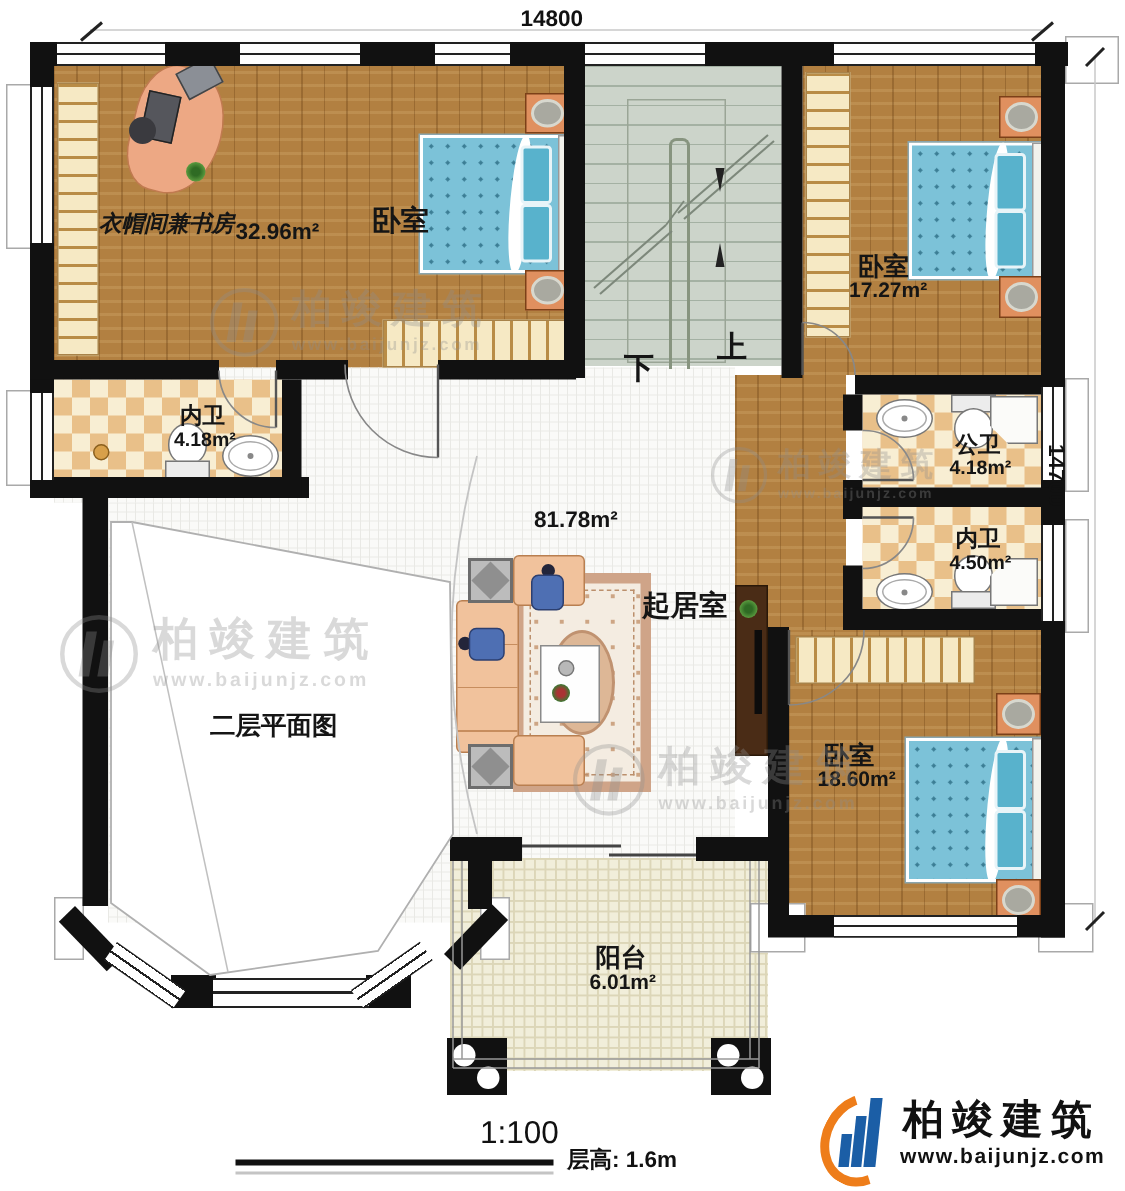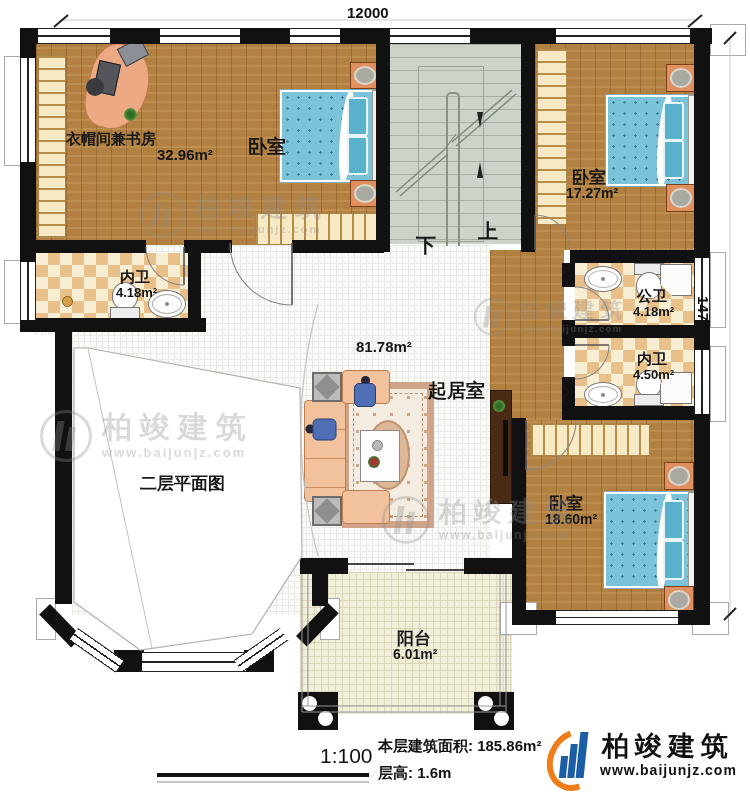--- a/index.html
+++ b/index.html
@@ -287,42 +287,42 @@
     <polygon points="477,178 483,178 480,162" fill="#222"></polygon>
 
     <line x1="60" y1="20" x2="695" y2="20" stroke="#c9c9c9" stroke-width="1"></line>
     <line x1="730" y1="38" x2="730" y2="616" stroke="#c9c9c9" stroke-width="1"></line>
     <line x1="54" y1="27" x2="68" y2="15" stroke="#222" stroke-width="2"></line>
     <line x1="688" y1="27" x2="702" y2="15" stroke="#222" stroke-width="2"></line>
     <line x1="724" y1="44" x2="736" y2="32" stroke="#222" stroke-width="2"></line>
     <line x1="724" y1="620" x2="736" y2="608" stroke="#222" stroke-width="2"></line>
   </svg>
 
-  <div class="lbl" style="left:66px;top:130px;font-size:15px;">衣帽间兼书房</div>
+  <div class="lbl" style="left:66px;top:140px;font-size:15px;font-style:italic;">衣帽间兼书房</div>
   <div class="lbl" style="left:157px;top:146px;font-size:15px;">32.96m²</div>
   <div class="lbl" style="left:248px;top:134px;font-size:19px;">卧室</div>
   <div class="lbl" style="left:572px;top:166px;font-size:17px;">卧室</div>
   <div class="lbl" style="left:566px;top:185px;font-size:14px;">17.27m²</div>
   <div class="lbl" style="left:120px;top:268px;font-size:15px;">内卫</div>
   <div class="lbl" style="left:116px;top:285px;font-size:13px;">4.18m²</div>
   <div class="lbl" style="left:637px;top:287px;font-size:15px;">公卫</div>
   <div class="lbl" style="left:633px;top:304px;font-size:13px;">4.18m²</div>
   <div class="lbl" style="left:637px;top:350px;font-size:15px;">内卫</div>
   <div class="lbl" style="left:633px;top:367px;font-size:13px;">4.50m²</div>
   <div class="lbl" style="left:356px;top:338px;font-size:15px;">81.78m²</div>
-  <div class="lbl" style="left:428px;top:378px;font-size:19px;">起居室</div>
+  <div class="lbl" style="left:428px;top:391px;font-size:19px;">起居室</div>
   <div class="lbl" style="left:140px;top:472px;font-size:17px;">二层平面图</div>
   <div class="lbl" style="left:549px;top:492px;font-size:17px;">卧室</div>
   <div class="lbl" style="left:545px;top:511px;font-size:14px;">18.60m²</div>
   <div class="lbl" style="left:397px;top:627px;font-size:17px;">阳台</div>
   <div class="lbl" style="left:393px;top:646px;font-size:14px;">6.01m²</div>
   <div class="lbl" style="left:416px;top:232px;font-size:20px;">下</div>
   <div class="lbl" style="left:478px;top:218px;font-size:20px;">上</div>
 
-  <div class="dim" style="left:347px;top:4px;">12000</div>
+  <div class="dim" style="left:347px;top:4px;">14800</div>
   <div class="dim" style="left:712px;top:296px;transform:rotate(90deg);transform-origin:left top;">14700</div>
 
   <div class="wm" style="left:140px;top:192px;transform:scale(.88);transform-origin:left top;">
     <div class="wm-badge"></div>
     <div>
         <div class="wm-name">柏竣建筑</div>
         <div class="wm-url">www.baijunjz.com</div>
       </div>
   </div>
   <div class="wm" style="left:474px;top:298px;transform:scale(.72);transform-origin:left top;">
@@ -343,23 +343,20 @@
     <div class="wm-badge"></div>
     <div>
         <div class="wm-name">柏竣建筑</div>
         <div class="wm-url">www.baijunjz.com</div>
       </div>
   </div>
 
   <div class="tb" style="left:320px;top:744px;font-size:21px;">1:100</div>
   <div class="tb" style="left:157px;top:773px;width:212px;height:4px;background:#111;"></div>
   <div class="tb" style="left:157px;top:781px;width:212px;height:2px;background:#c4c4c4;"></div>
-  <div class="tb" style="left:378px;top:737px;font-size:15px;font-weight:bold;">
-    <span>本层建筑面积:</span> <span>185.86m²</span>
-  </div>
   <div class="tb" style="left:378px;top:764px;font-size:15px;font-weight:bold;">
     <span>层高:</span> <span>1.6m</span>
   </div>
   <div class="brand-icon" style="left:548px;top:724px;">
     <div class="arc"></div>
     <div class="b" style="left:12px;bottom:8px;width:7px;height:22px;"></div>
     <div class="b" style="left:21px;bottom:8px;width:7px;height:34px;"></div>
     <div class="b" style="left:30px;bottom:8px;width:8px;height:46px;"></div>
   </div>
   <div class="tb" style="left:602px;top:728px;font-size:27px;font-weight:bold;letter-spacing:6px;">柏竣建筑</div>

